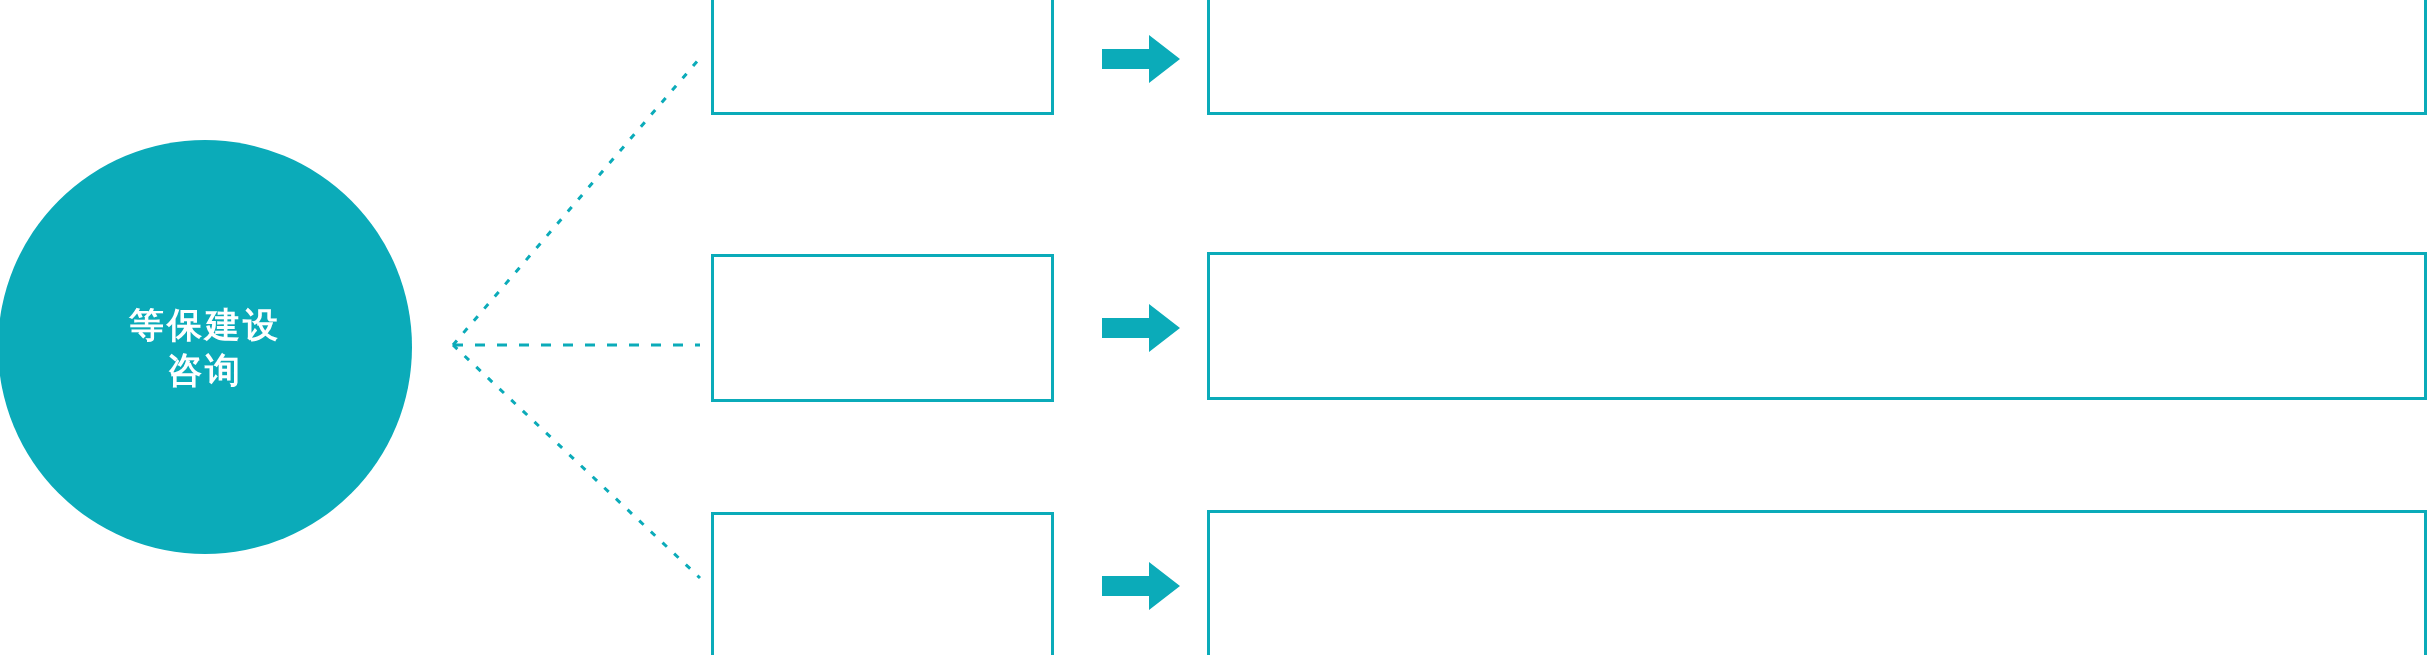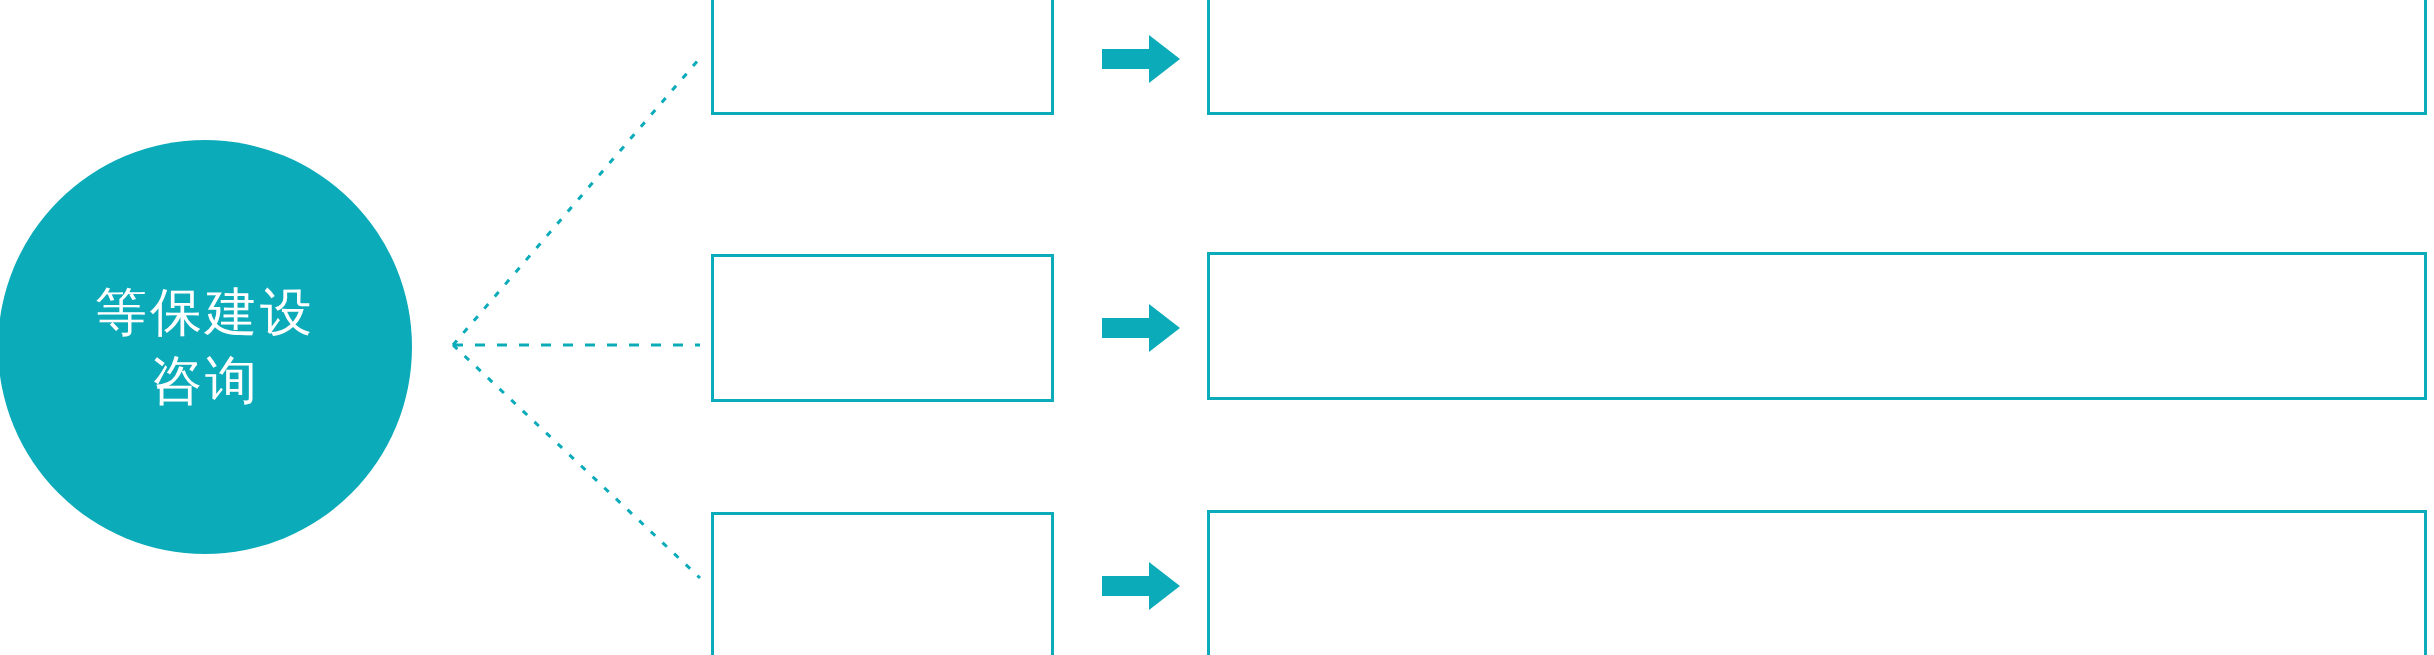--- a/index.html
+++ b/index.html
@@ -28,26 +28,26 @@
     border-radius: 50%;
     background: #0BABB9;
     display: flex;
     flex-direction: column;
     align-items: center;
     justify-content: center;
     box-sizing: border-box;
   }
   .hub-line {
     color: #ffffff;
-    font-size: 52px;
+    font-size: 35px;
     line-height: 1.30;
     letter-spacing: 3px;
     white-space: nowrap;
     text-align: right;
-    font-weight: 400;
+    font-weight: 700;
   }
 
   
   .connector-svg {
     position: absolute;
     left: 0;
     top: 0;
     width: 2434px;
     height: 655px;
     pointer-events: none;

